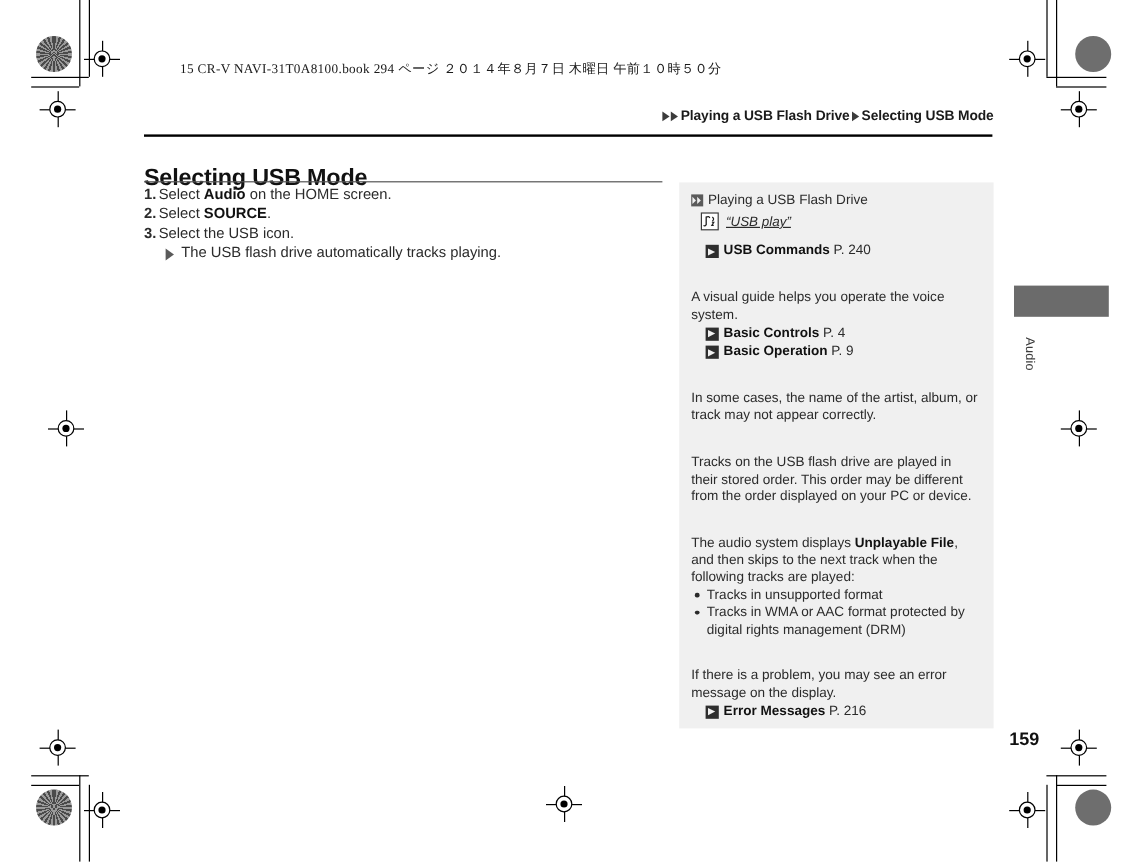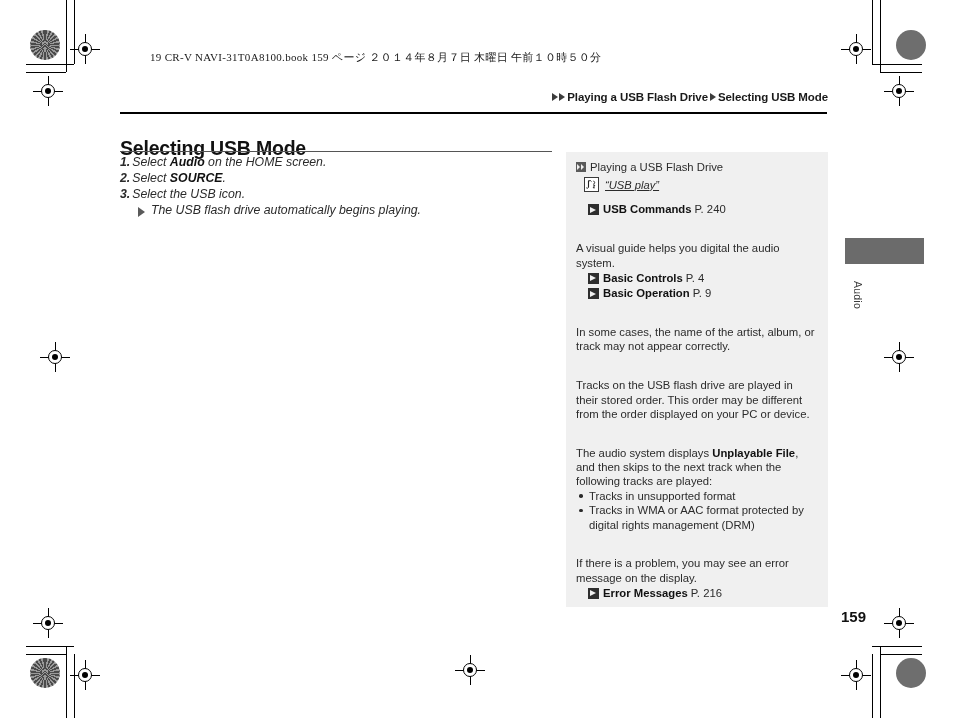--- a/index.html
+++ b/index.html
@@ -107,21 +107,20 @@
     background: #555;
   }
 
   .steps {
     position: absolute;
     left: 120px; top: 155px;
     width: 430px;
     font-size: 12.3px;
     line-height: 15.8px;
     color: #2b2b2b;
-    font-style: italic;
   }
   .step { white-space: nowrap; }
   .step .num { font-weight: bold; margin-right: 2px; }
   .step b { font-weight: bold; color: #111; }
   .substep {
     display: flex; align-items: flex-start;
     margin-left: 18px; margin-top: 1px;
   }
   .substep .tri {
     width: 0; height: 0;
@@ -346,21 +345,21 @@
       <div class="dot"></div>
     </div>
   <div class="reg" style="left:455px; top:655px;">
       <div class="h"></div>
       <div class="v"></div>
       <div class="ring"></div>
       <div class="dot"></div>
     </div>
 </div>
 
-<div class="bookline">19 CR-V NAVI-31T0A8100.book   159 ページ   ２０１４年８月７日   木曜日   午前１０時５０分</div>
+<div class="bookline">15 CR-V NAVI-31T0A8100.book   294 ページ   ２０１４年８月７日   木曜日   午前１０時５０分</div>
 
 <div class="breadcrumb">
   <span class="bc-tri"></span>
     <span class="bc-tri second"></span>
     <span>Playing a USB Flash Drive</span>
     <span class="bc-tri mid"></span>
     <span>Selecting USB Mode</span>
 </div>
 
 <div class="rule-top"></div>
@@ -373,21 +372,21 @@
     <span class="num">1.</span><span>Select </span><b>Audio</b><span> on the HOME screen.</span>
   </div>
   <div class="step">
     <span class="num">2.</span><span>Select </span><b>SOURCE</b><span>.</span>
   </div>
   <div class="step">
     <span class="num">3.</span><span>Select the USB icon.</span>
   </div>
   <div class="substep">
     <span class="tri"></span>
-    <span>The USB flash drive automatically begins playing.</span>
+    <span>The USB flash drive automatically tracks playing.</span>
   </div>
 </div>
 
 <aside class="sidepanel">
 
   <div class="sp-head">
     <span class="icon-dblarrow"></span>
     <span>Playing a USB Flash Drive</span>
   </div>
 
@@ -405,21 +404,21 @@
   </div>
 
   <div class="ref">
     <span class="ref-icon"></span>
     <span class="ref-title">USB Commands</span>
     <span class="ref-page">P. 240</span>
   </div>
 
   <div class="sp-gap"></div>
 
-  <p class="sp-para">A visual guide helps you digital the audio system.</p>
+  <p class="sp-para">A visual guide helps you operate the voice system.</p>
   <div class="ref">
     <span class="ref-icon"></span>
     <span class="ref-title">Basic Controls</span>
     <span class="ref-page">P. 4</span>
   </div>
   <div class="ref">
     <span class="ref-icon"></span>
     <span class="ref-title">Basic Operation</span>
     <span class="ref-page">P. 9</span>
   </div>

